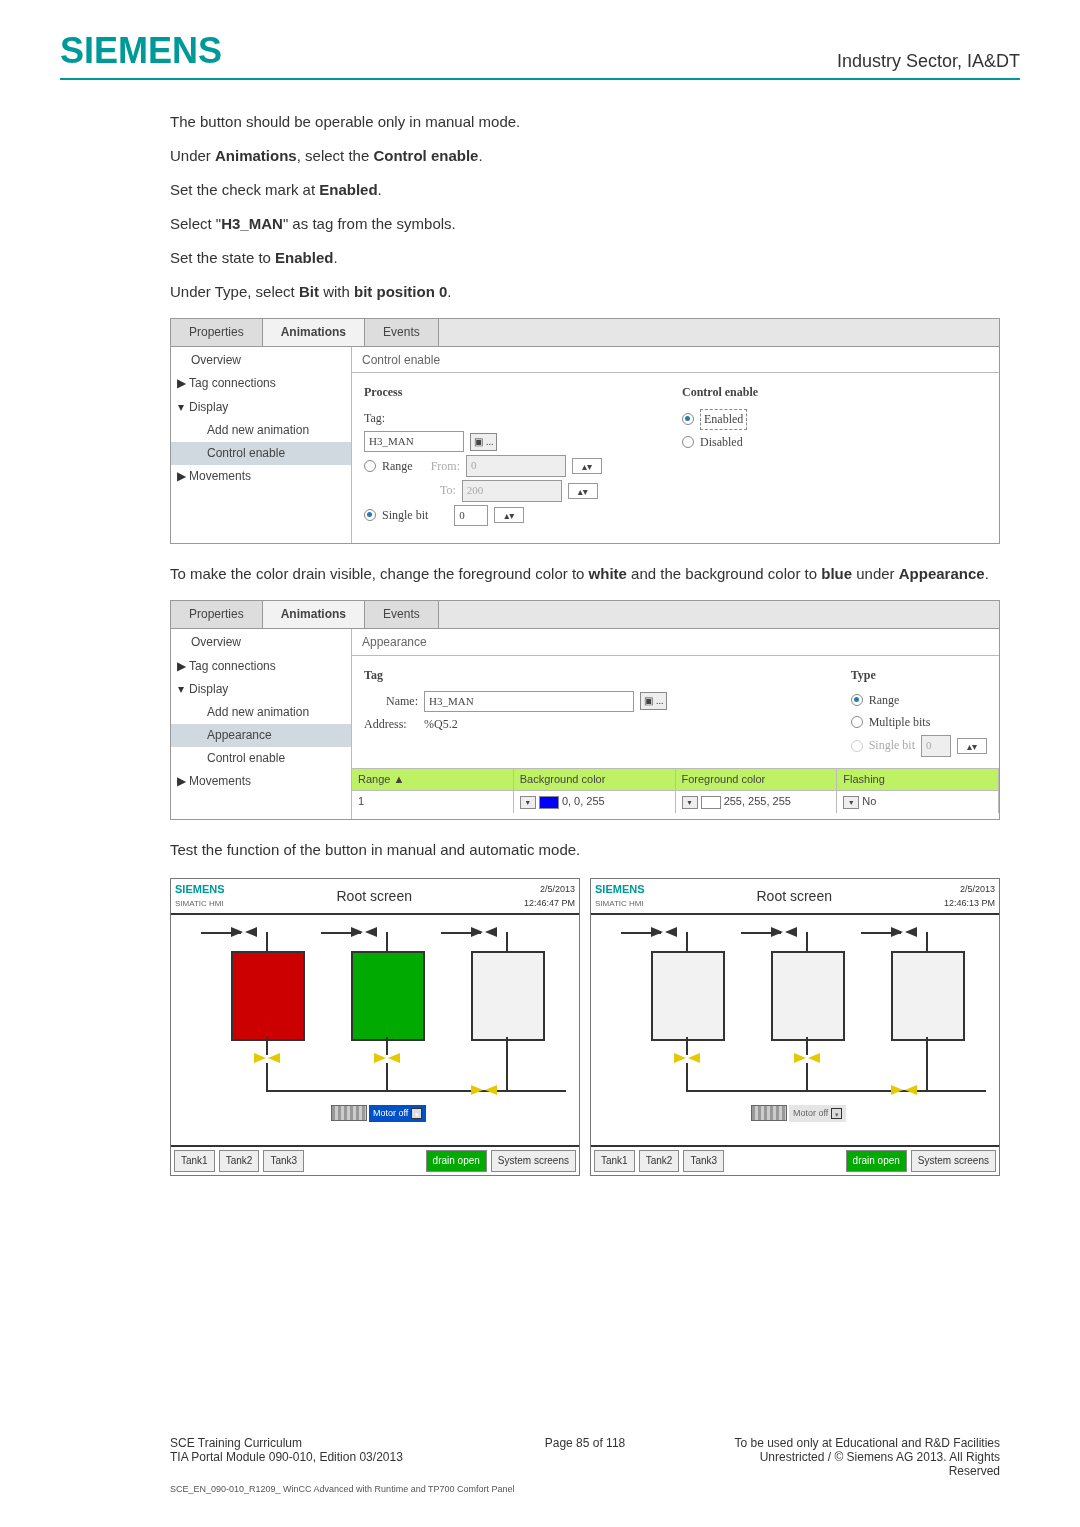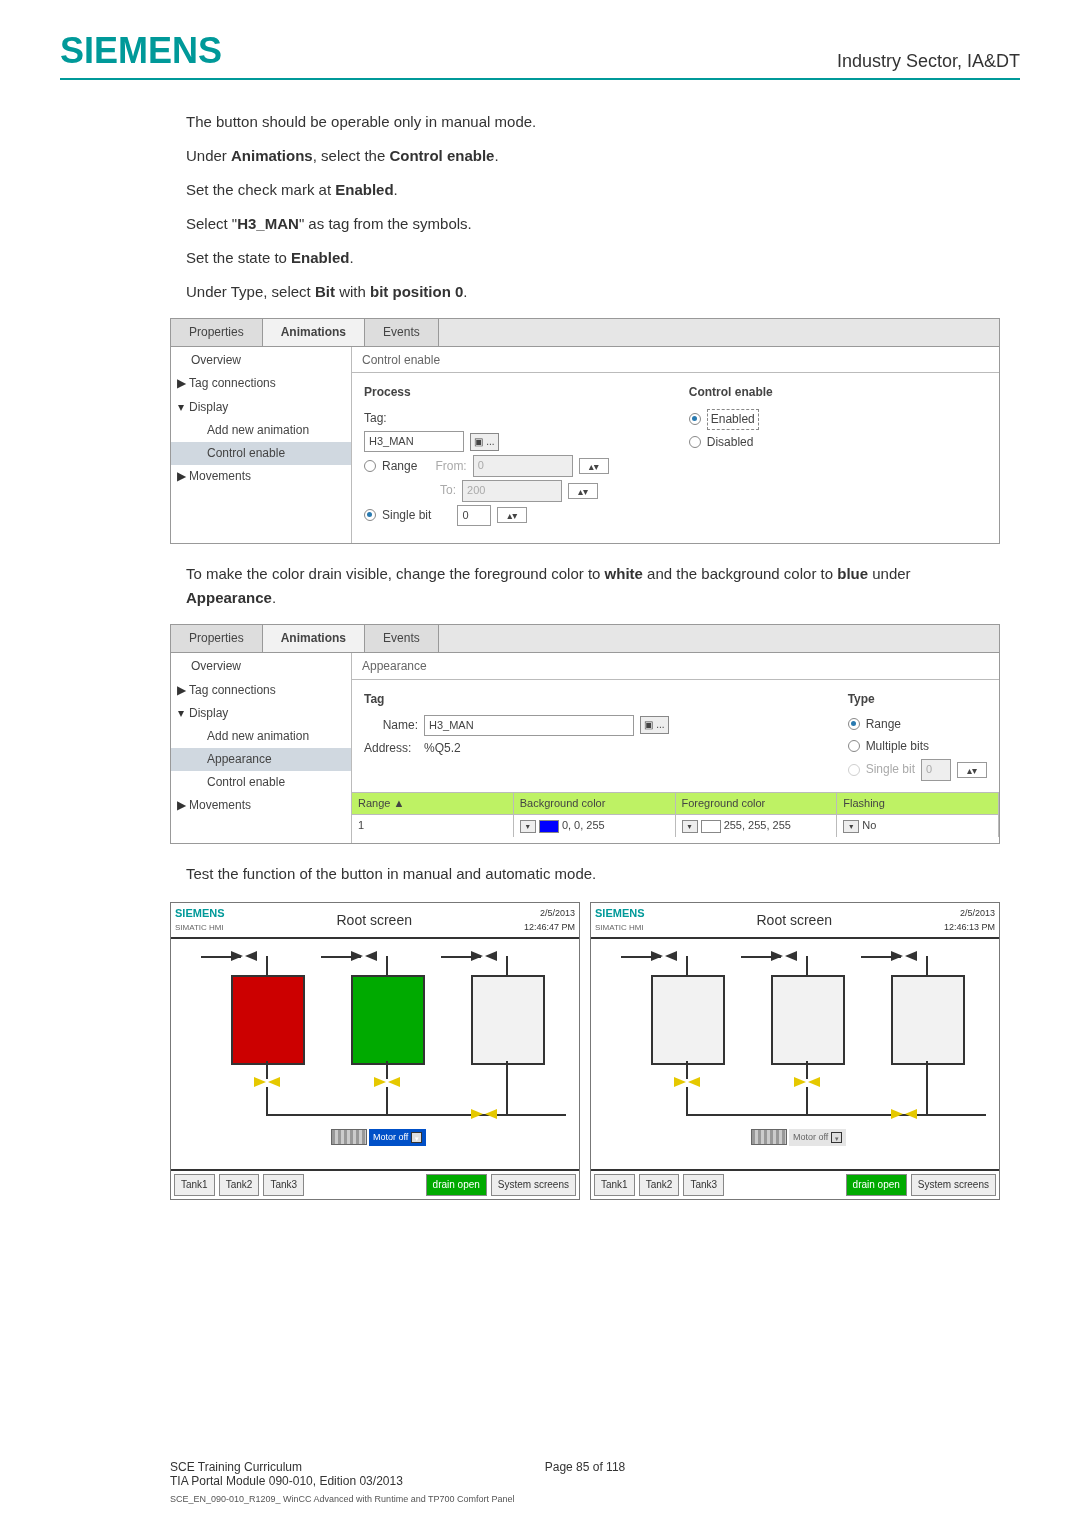--- a/index.html
+++ b/index.html
@@ -30,21 +30,21 @@
   .header-right {
     font-size: 18px;
     color: #333;
   }
   .content {
     margin-left: 110px;
     margin-right: 20px;
     font-size: 15px;
     line-height: 1.6;
   }
-  .content p { margin: 10px 16px; }
+  .content p { margin: 10px 0; }
   .panel {
     border: 1px solid #999;
     margin: 14px 0 18px 0;
     font-family: "Segoe UI", Tahoma, sans-serif;
     font-size: 12px;
     color: #444;
   }
   .tabs {
     display: flex;
     border-bottom: 1px solid #999;
@@ -80,20 +80,21 @@
   }
   .section-title {
     border-bottom: 1px solid #bbb;
     padding: 2px 10px;
     color: #666;
   }
   .form-area {
     display: flex;
     padding: 8px 12px;
     gap: 80px;
+    font-family: Liberation Serif, serif;
   }
   .col { }
   .col h5 { margin: 2px 0 6px 0; font-size: 12px; font-weight: bold; }
   .row { display:flex; align-items:center; margin:3px 0; gap:6px; }
   .radio { width:10px;height:10px;border:1px solid #888;border-radius:50%; display:inline-block; position:relative;}
   .radio.checked::after { content:""; width:5px;height:5px;background:#2a7ab0;border-radius:50%; position:absolute; top:2px;left:2px;}
   .input-box { border:1px solid #999; background:#fff; padding:1px 4px; min-width:90px; font-size:11px; }
   .input-dis { background:#eee; color:#aaa;}
   .btn-small { border:1px solid #888; padding:0 3px; font-size:10px; background:#eee; display:inline-block;}
   .stepper { border:1px solid #999; background:#fff; width:28px; height:14px; font-size:10px; text-align:center; display:inline-block;}
@@ -470,15 +471,19 @@
       </div>
     </div>
   </div>
 
   <div class="footer">
     <div>
       <div>SCE Training Curriculum</div>
       <div>TIA Portal Module 090-010, Edition 03/2013</div>
     </div>
     <div class="mid">Page 85 of 118</div>
+    <div class="right">
+      <div>To be used only at Educational and R&amp;D Facilities</div>
+      <div>Unrestricted / © Siemens AG 2013. All Rights Reserved</div>
+    </div>
     <div class="footer-small">SCE_EN_090-010_R1209_ WinCC Advanced with Runtime and TP700 Comfort Panel</div>
   </div>
 </div>
 
 </body></html>

